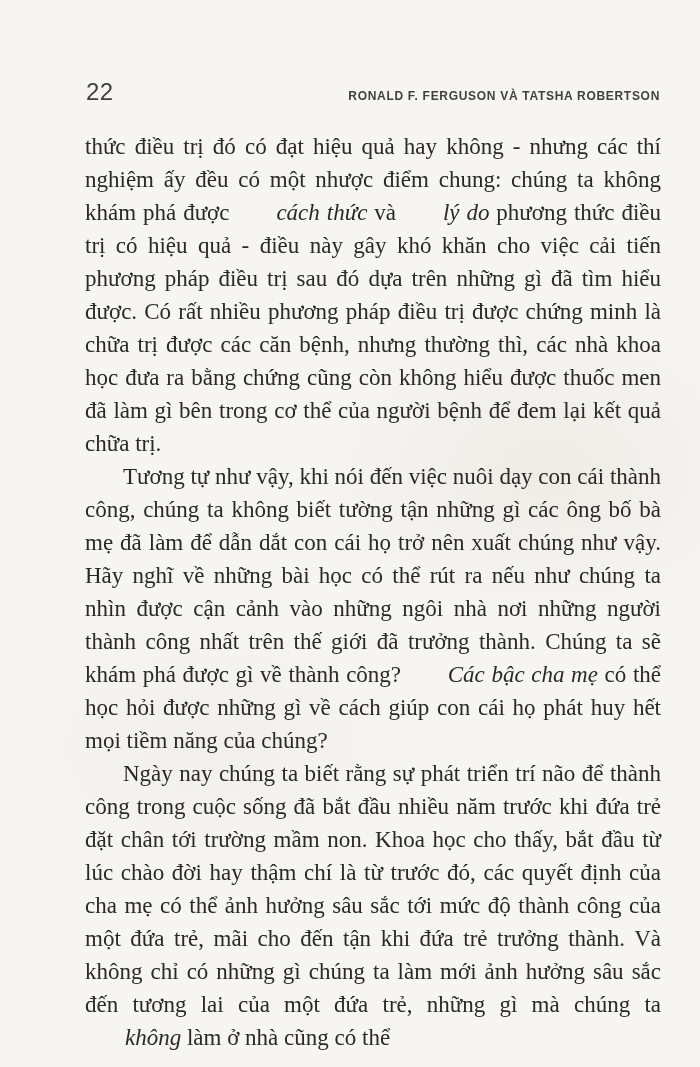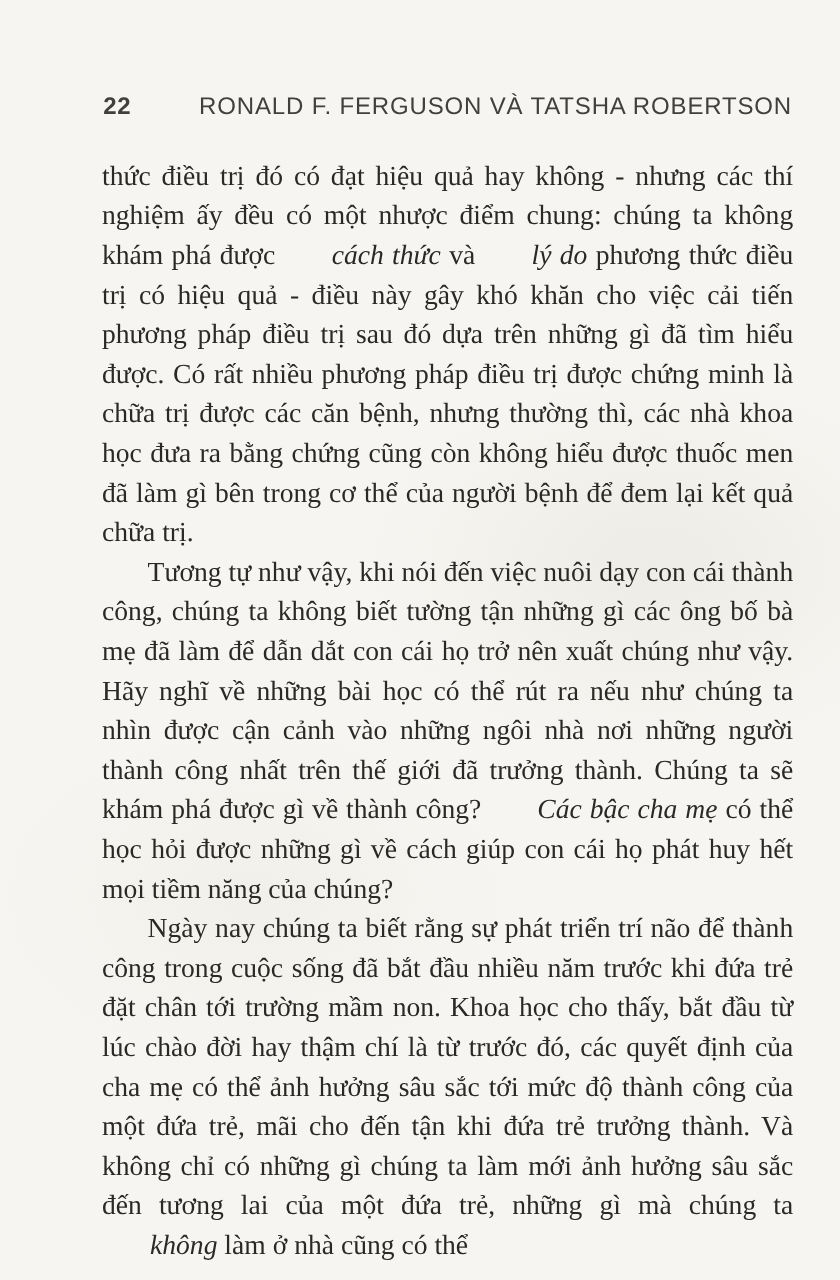--- a/index.html
+++ b/index.html
@@ -24,28 +24,28 @@
     top: 78px;
     left: 86px;
     right: 40px;
     display: flex;
     justify-content: space-between;
     align-items: baseline;
     font-family: "Liberation Sans", "DejaVu Sans", sans-serif;
     color: #42403d;
   }
   .page-num {
-    font-size: 20px;
+    font-size: 24px;
     letter-spacing: 0.5px;
-    font-weight: bold;
   }
   .running-title {
-    font-size: 20px;
+    font-size: 12px;
     letter-spacing: 0.7px;
     white-space: nowrap;
+    font-weight: bold;
   }
 
   .body-text {
     position: absolute;
     top: 130px;
     left: 85px;
     width: 576px;
     font-size: 23px;
     line-height: 33px;
     text-align: justify;

